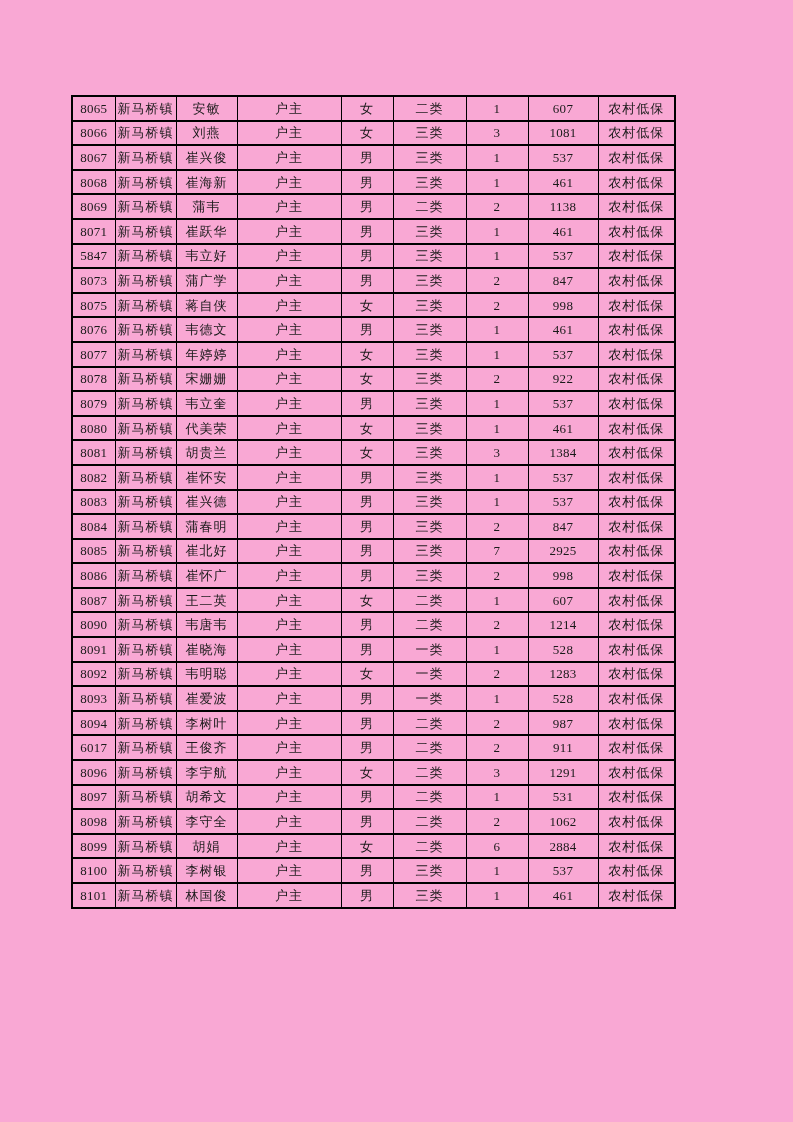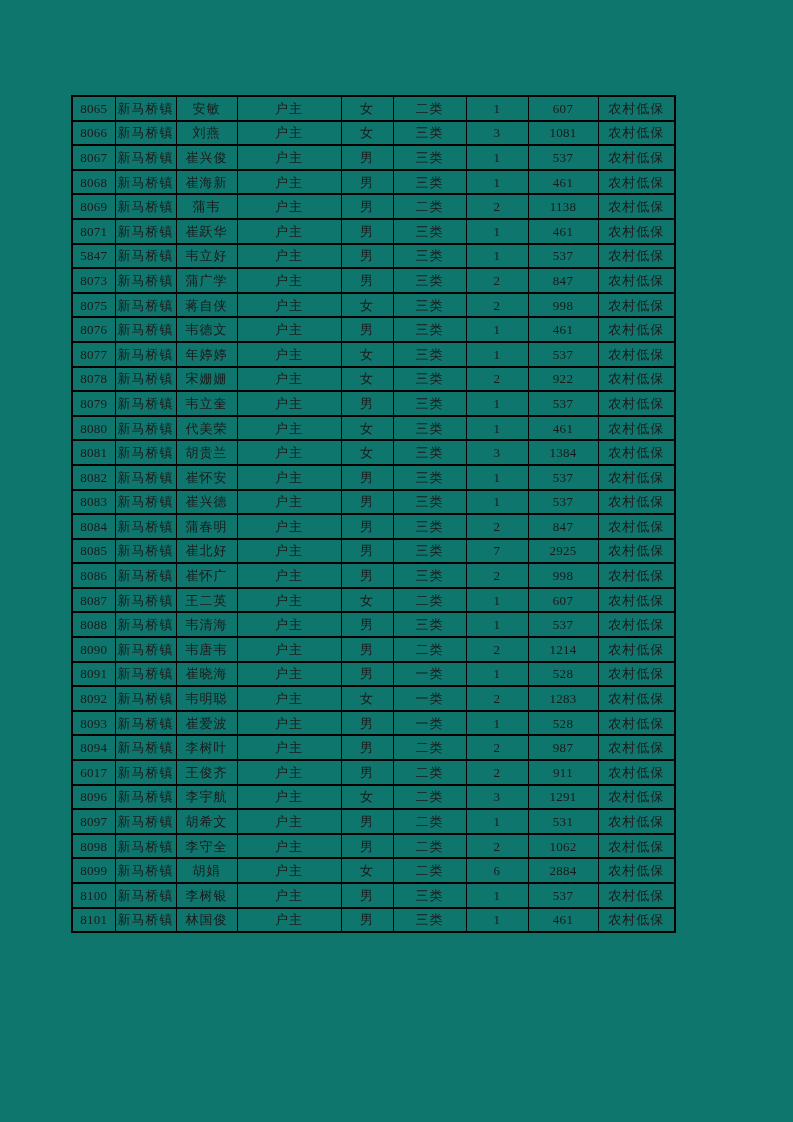--- a/index.html
+++ b/index.html
@@ -10,21 +10,21 @@
     width: 793px;
     height: 1122px;
     background: #ffffff;
     position: relative;
     font-family: "Liberation Serif", "DejaVu Serif", serif;
     color: #1a1a1a;
   }
   .page {
     position: absolute;
     inset: 0;
-    background: #0f766e;
+    background: #f9a8d4;
   }
   table.roster {
     position: absolute;
     left: 71px;
     top: 95px;
     width: 603px;
     border-collapse: collapse;
     table-layout: fixed;
     border: 2px solid #000000;
   }
@@ -291,31 +291,20 @@
     <td class="cjk">新马桥镇</td>
     <td class="cjk">王二英</td>
     <td class="cjk">户主</td>
     <td class="cjk">女</td>
     <td class="cjk">二类</td>
     <td class="num">1</td>
     <td class="num">607</td>
     <td class="cjk">农村低保</td>
   </tr>
         <tr>
-    <td class="num">8088</td>
-    <td class="cjk">新马桥镇</td>
-    <td class="cjk">韦清海</td>
-    <td class="cjk">户主</td>
-    <td class="cjk">男</td>
-    <td class="cjk">三类</td>
-    <td class="num">1</td>
-    <td class="num">537</td>
-    <td class="cjk">农村低保</td>
-  </tr>
-        <tr>
     <td class="num">8090</td>
     <td class="cjk">新马桥镇</td>
     <td class="cjk">韦唐韦</td>
     <td class="cjk">户主</td>
     <td class="cjk">男</td>
     <td class="cjk">二类</td>
     <td class="num">2</td>
     <td class="num">1214</td>
     <td class="cjk">农村低保</td>
   </tr>

